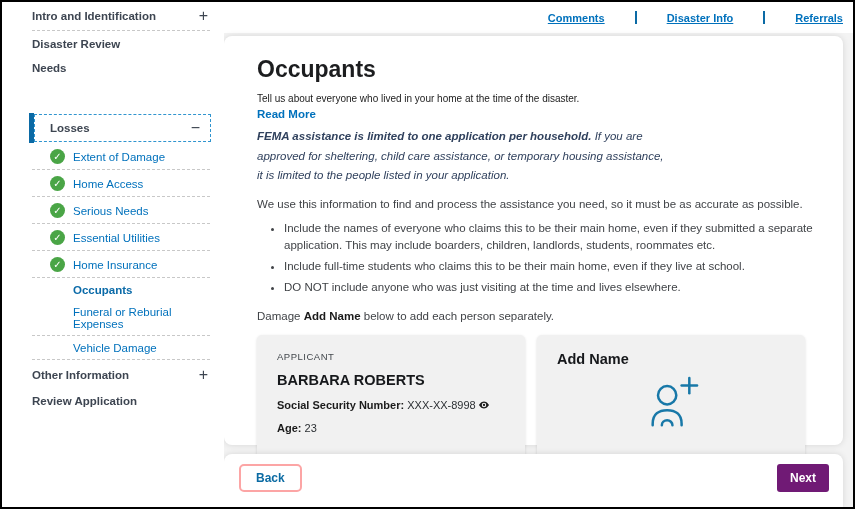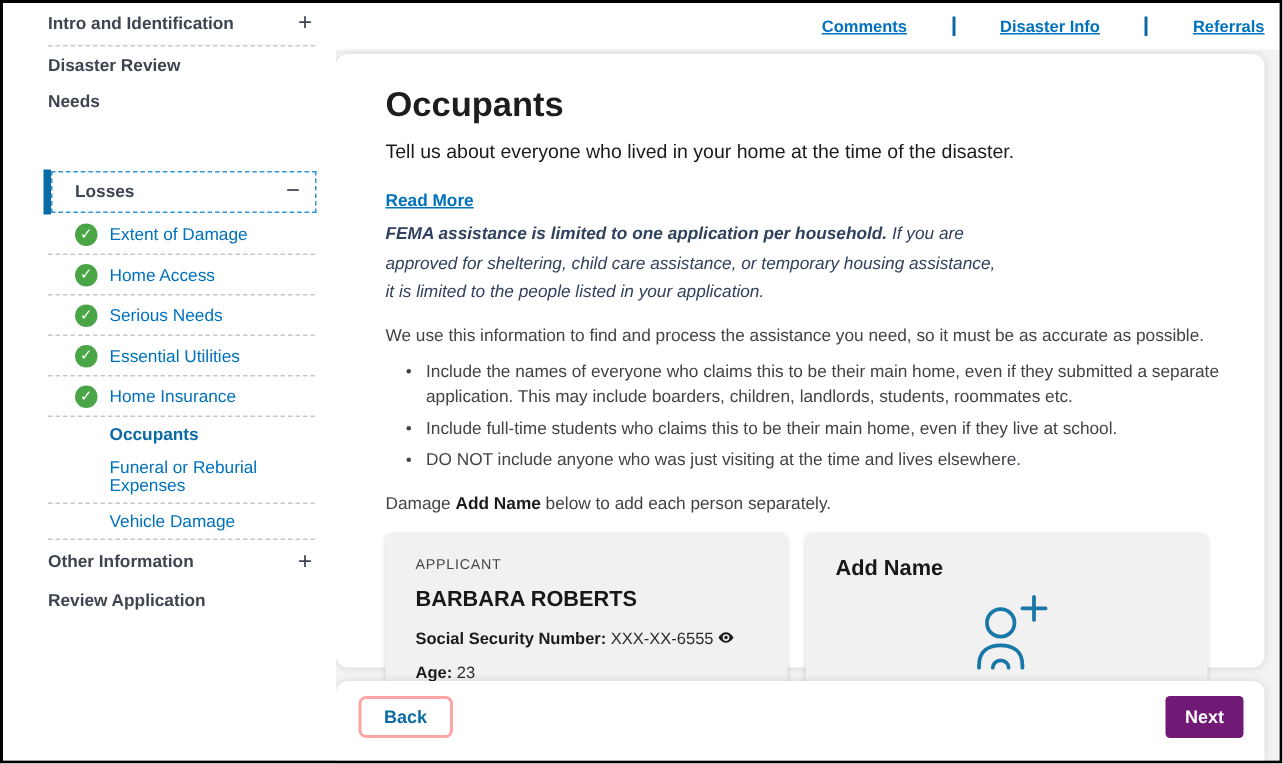--- a/index.html
+++ b/index.html
@@ -34,23 +34,23 @@
             justify-content:flex-end; gap:30px; padding-right:10px; }
   .topbar a { font-size:11px; font-weight:bold; color:#0071bc; text-decoration:underline; cursor:pointer; }
   .vdiv { width:2px; height:13px; background:#0b6aa5; }
 
   .content-bg { flex:1; background:#f3f3f3; padding:3px 10px 0 0; display:flex; flex-direction:column; }
 
   .panel { background:#fff; border-radius:8px; box-shadow:0 0 6px rgba(0,0,0,.12);
            padding:12px 26px 20px 33px; height:409px; }
 
   .page-title { font-size:23px; font-weight:bold; color:#1c1d1f; margin:8px 0 10px; }
-  .page-subtitle { font-size:13px; color:#1b1b1b; margin-bottom:16px; }
+  .page-subtitle { font-size:10px; color:#1b1b1b; }
   .read-more { display:inline-block; font-size:11.5px; font-weight:bold; color:#0071bc;
-               text-decoration:underline; margin-bottom:7px; cursor:pointer; }
+               margin-bottom:7px; cursor:pointer; }
   .fema { font-size:11.5px; font-style:italic; color:#30415d; line-height:1.7; }
   .fema-bold { font-weight:bold; }
   .info-line { font-size:11.5px; color:#404347; margin:12px 0 10px; }
   .bullets { margin:0 0 13px 0; padding-left:27px; font-size:11.5px; color:#404347; line-height:1.55; max-width:575px; }
   .bullets li { margin-bottom:3px; }
   .click-line { font-size:11.5px; color:#404347; margin-bottom:13px; }
   .click-line b { color:#1b1b1b; }
 
   .cards { display:flex; gap:12px; }
   .card { width:268px; height:136px; background:#f1f1f1; border-radius:5px;
@@ -190,21 +190,21 @@
 
         <p class="click-line"><span>Damage </span><b>Add Name</b><span> below to add each person separately.</span></p>
 
         <div class="cards">
 
           <div class="card">
             <div class="app-label">APPLICANT</div>
             <div class="app-name">BARBARA ROBERTS</div>
             <div class="card-row">
               <span class="lbl">Social Security Number:</span>
-              <span>XXX-XX-6555</span><svg class="eye" viewBox="0 0 24 24" width="12" height="12" fill="#1b1b1b">
+              <span>XXX-XX-8998</span><svg class="eye" viewBox="0 0 24 24" width="12" height="12" fill="#1b1b1b">
                   <path d="M12 5C6 5 2 12 2 12s4 7 10 7 10-7 10-7-4-7-10-7zm0 11.5A4.5 4.5 0 1 1 12 7.5a4.5 4.5 0 0 1 0 9z"></path>
                   <circle cx="12" cy="12" r="2.3"></circle>
                 </svg>
             </div>
             <div class="card-row">
               <span class="lbl">Age:</span>
               <span>23</span>
             </div>
           </div>
 

